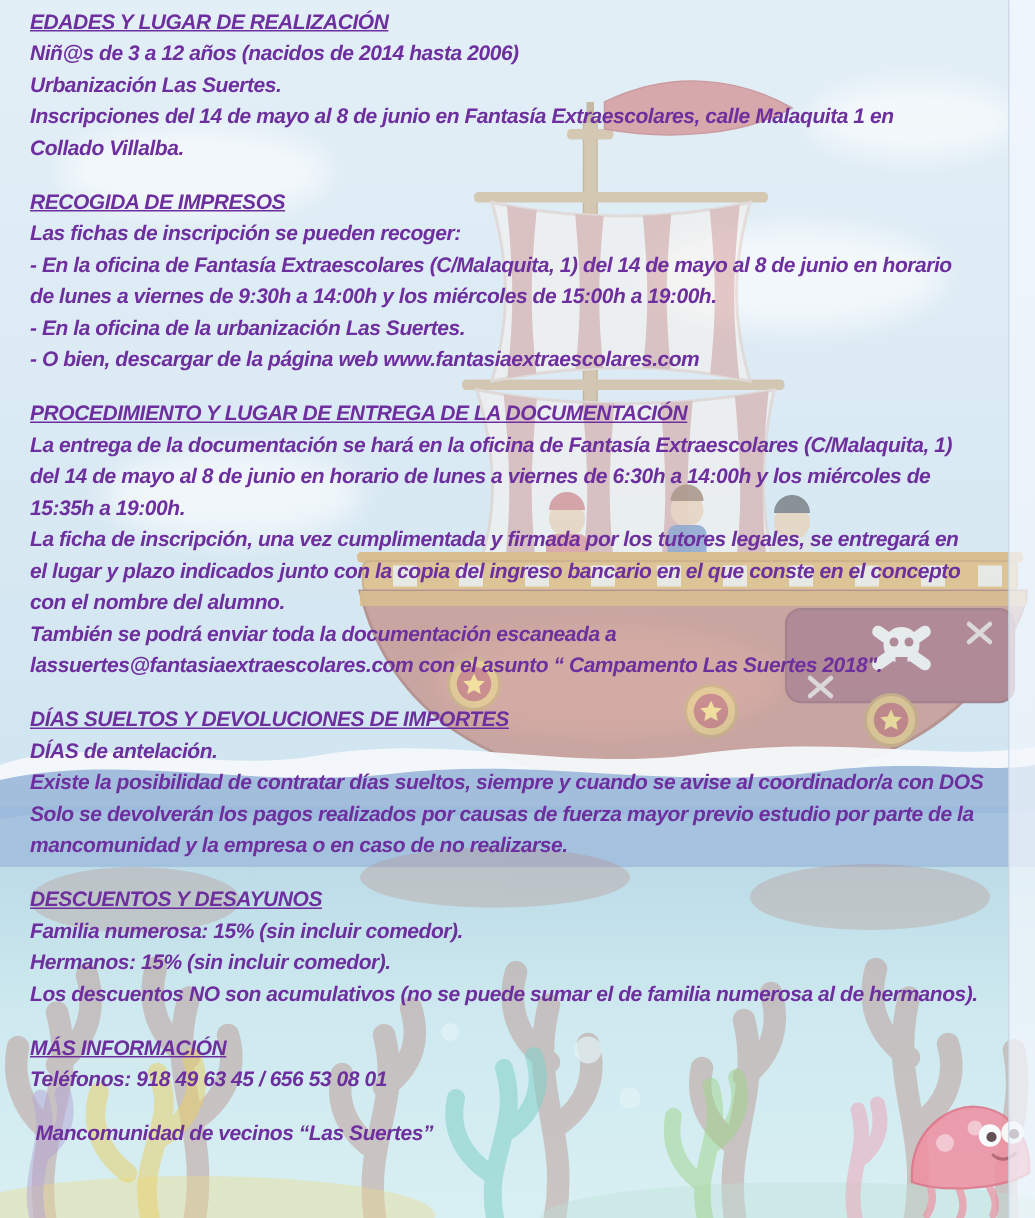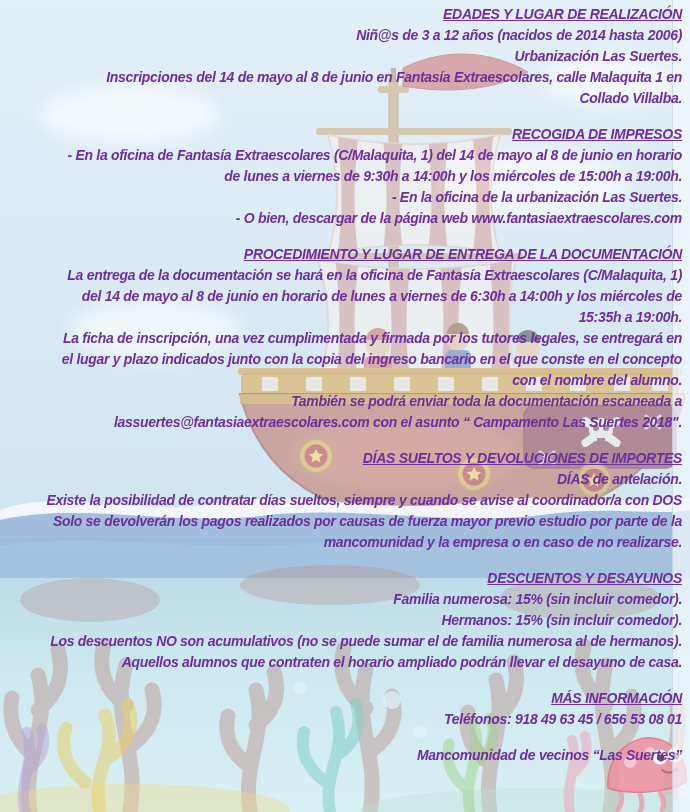--- a/index.html
+++ b/index.html
@@ -23,21 +23,21 @@
   .edge-strip {
     position:absolute; left:672px; top:0; width:18px; height:812px; z-index:4;
     background:rgba(242,247,252,.72); border-left:1px solid rgba(150,175,195,.35);
   }
   
   .content {
     position:absolute; inset:0; z-index:5; padding:4px 8px 0 8px;
     color:#6E2F9E; font-weight:bold; font-style:italic;
     font-size:14px; line-height:21px; letter-spacing:-0.3px;
   }
-  .section { margin:0 0 15px 0;text-align:right; }
+  .section { margin:0 0 15px 12px; }
   .section:nth-child(6) { margin-top:4px; }
   .heading { text-decoration:underline; white-space:pre; }
   .line    { white-space:pre; }
 </style>
 </head>
 <body>
 
 <div class="page">
 
   <div class="cloud" style="left:40px;top:85px;width:180px;height:60px"></div>
@@ -227,20 +227,21 @@
   <div class="section">
     <div class="heading">EDADES Y LUGAR DE REALIZACIÓN</div>
   <div class="line">Niñ@s de 3 a 12 años (nacidos de 2014 hasta 2006)</div>
         <div class="line">Urbanización Las Suertes.</div>
         <div class="line">Inscripciones del 14 de mayo al 8 de junio en Fantasía Extraescolares, calle Malaquita 1 en</div>
         <div class="line">Collado Villalba.</div>
       </div>
 
   <div class="section">
     <div class="heading">RECOGIDA DE IMPRESOS</div>
+  <div class="line">Las fichas de inscripción se pueden recoger:</div>
         <div class="line">- En la oficina de Fantasía Extraescolares (C/Malaquita, 1) del 14 de mayo al 8 de junio en horario</div>
         <div class="line">de lunes a viernes de 9:30h a 14:00h y los miércoles de 15:00h a 19:00h.</div>
         <div class="line">- En la oficina de la urbanización Las Suertes.</div>
         <div class="line">- O bien, descargar de la página web www.fantasiaextraescolares.com</div>
       </div>
 
   <div class="section">
     <div class="heading">PROCEDIMIENTO Y LUGAR DE ENTREGA DE LA DOCUMENTACIÓN</div>
   <div class="line">La entrega de la documentación se hará en la oficina de Fantasía Extraescolares (C/Malaquita, 1)</div>
         <div class="line">del 14 de mayo al 8 de junio en horario de lunes a viernes de 6:30h a 14:00h y los miércoles de</div>
@@ -258,21 +259,20 @@
         <div class="line">Existe la posibilidad de contratar días sueltos, siempre y cuando se avise al coordinador/a con DOS</div>
         <div class="line">Solo se devolverán los pagos realizados por causas de fuerza mayor previo estudio por parte de la</div>
         <div class="line">mancomunidad y la empresa o en caso de no realizarse.</div>
       </div>
 
   <div class="section">
     <div class="heading">DESCUENTOS Y DESAYUNOS</div>
   <div class="line">Familia numerosa: 15% (sin incluir comedor).</div>
         <div class="line">Hermanos: 15% (sin incluir comedor).</div>
         <div class="line">Los descuentos NO son acumulativos (no se puede sumar el de familia numerosa al de hermanos).</div>
-        <div class="line">Aquellos alumnos que contraten el horario ampliado podrán llevar el desayuno de casa.</div>
       </div>
 
   <div class="section">
     <div class="heading">MÁS INFORMACIÓN</div>
   <div class="line">Teléfonos: 918 49 63 45 / 656 53 08 01</div>
       </div>
 
   <div class="section">
   <div class="line"> Mancomunidad de vecinos “Las Suertes”</div>
       </div>

